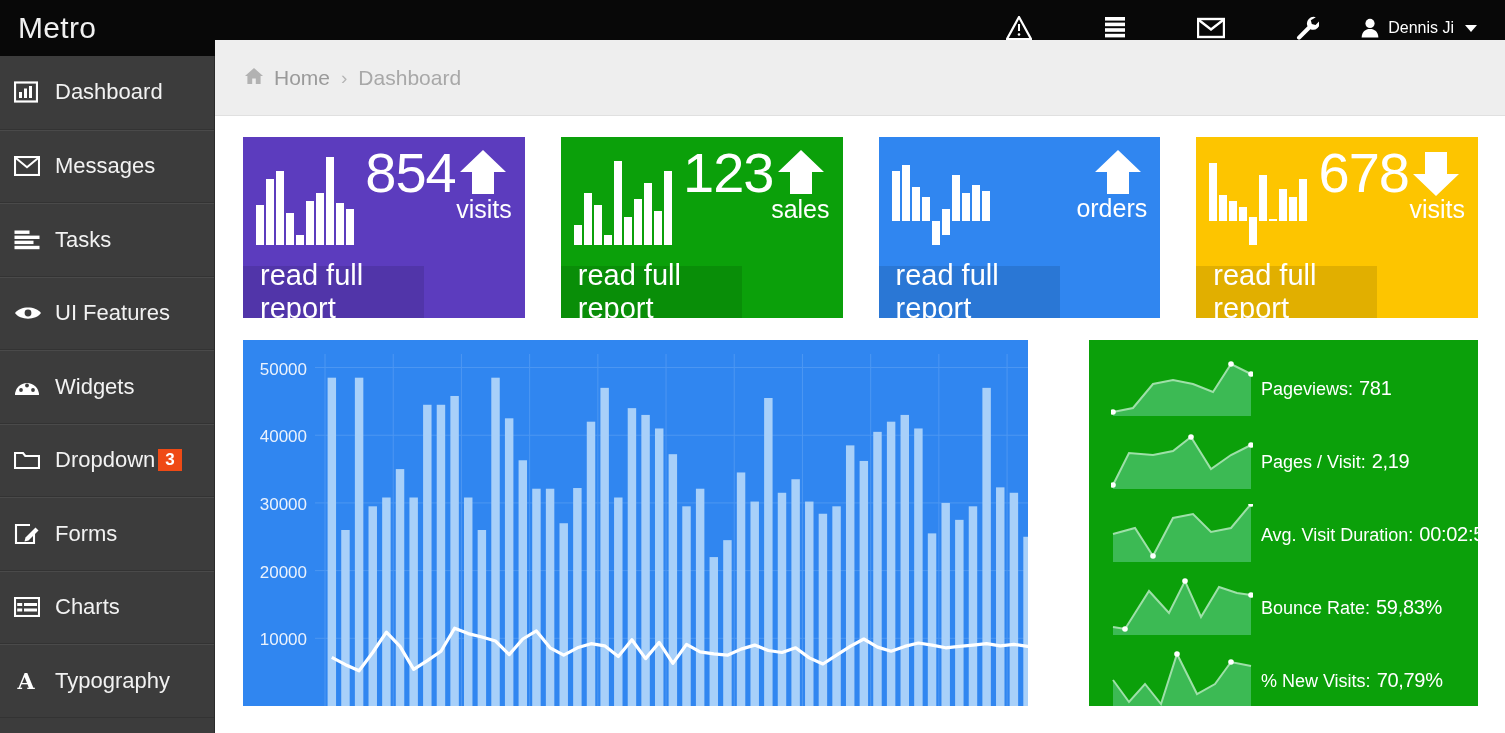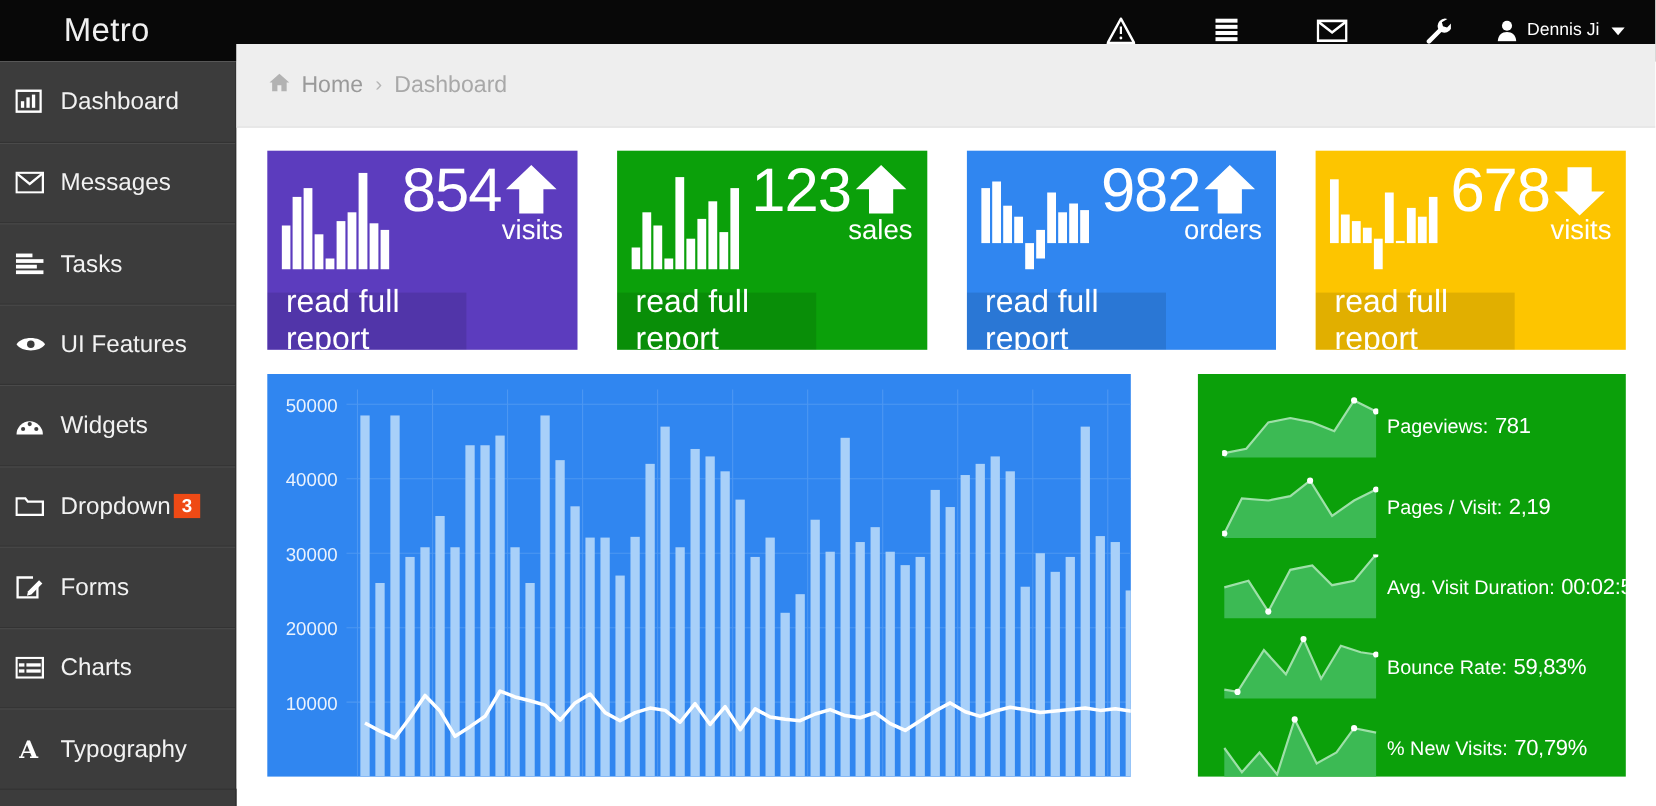--- a/index.html
+++ b/index.html
@@ -14,21 +14,21 @@
   
   .navbar {
     position: absolute; top: 0; left: 0;
     width: 1505px; height: 56px;
     background: #080808;
     display: flex; align-items: center;
   }
   .brand {
     width: 215px; height: 56px;
     display: flex; align-items: center;
-    padding-left: 58px;
+    padding-left: 18px;
     color: #f0f0f0;
     font-size: 30px; font-weight: 300;
     letter-spacing: .3px;
     cursor: pointer;
   }
   .nav-spacer { flex: 1; }
   .nav-icons { display: flex; align-items: center; height: 56px; padding-right: 18px; }
   .nav-ic {
     width: 96px; height: 56px;
     display: flex; align-items: center; justify-content: center;
@@ -431,21 +431,20 @@
                 <rect x="50" y="52" width="8" height="26"></rect>
                 <rect x="60" y="18" width="8" height="46"></rect>
                 <rect x="70" y="36" width="8" height="28"></rect>
                 <rect x="80" y="28" width="8" height="36"></rect>
                 <rect x="90" y="34" width="8" height="30"></rect>
               </g>
             </svg>
           </span>
           <div class="tile-right">
             <div class="tile-numrow">
-              <span class="tile-num">982</span>
               <span class="arrow">
                 <svg width="58" height="58" viewBox="0 0 58 58">
                   <path d="M29 6 L52 28 L40 28 L40 50 L18 50 L18 28 L6 28 Z" fill="#fff"></path>
                 </svg>
               </span>
             </div>
             <span class="tile-unit">orders</span>
           </div>
         </div>
         <div class="tile-foot">read full report</div>

